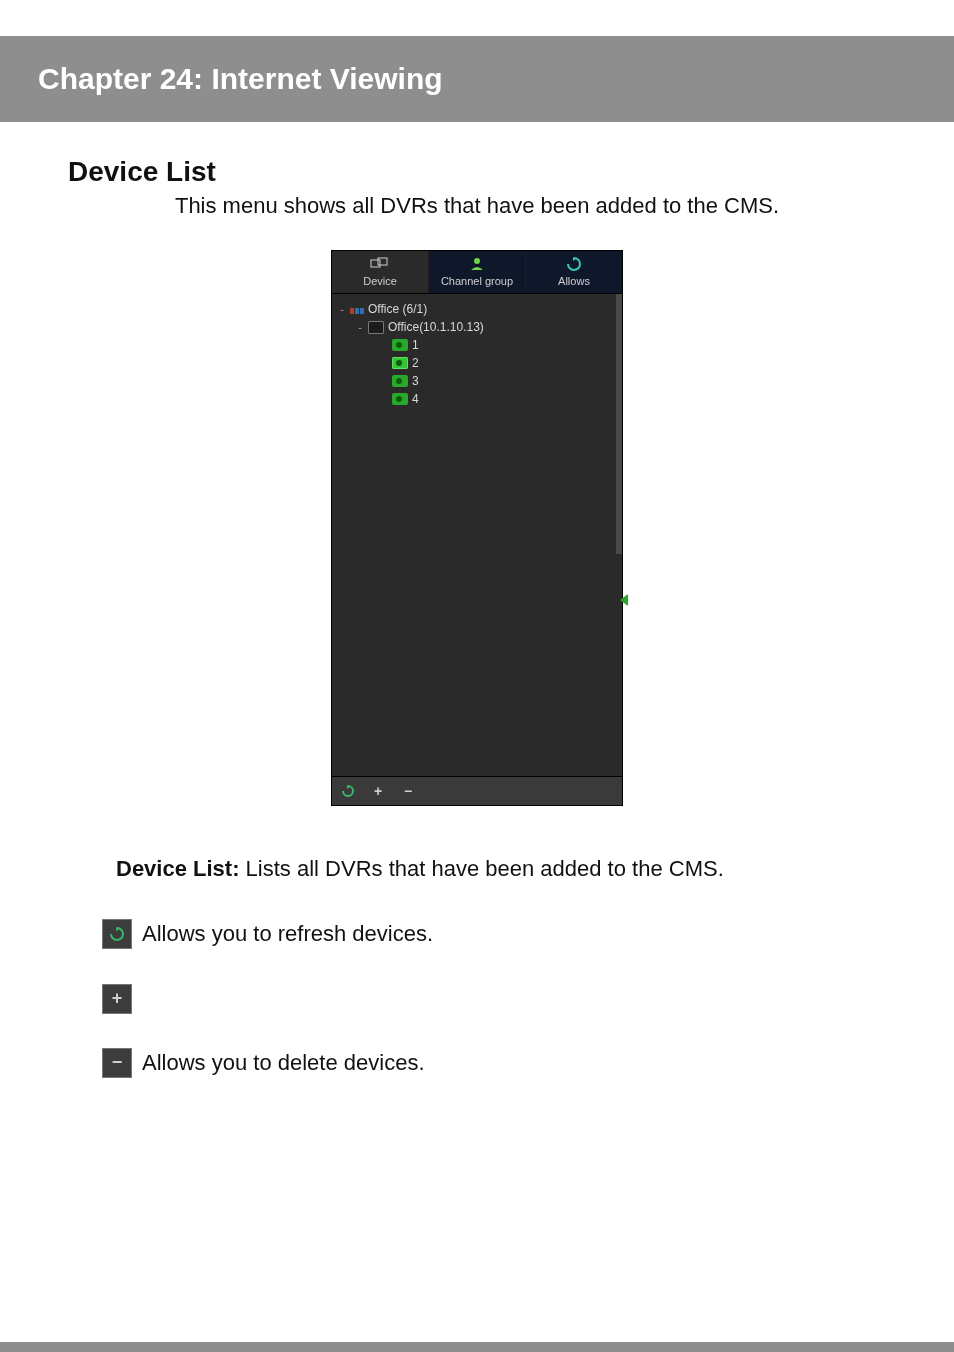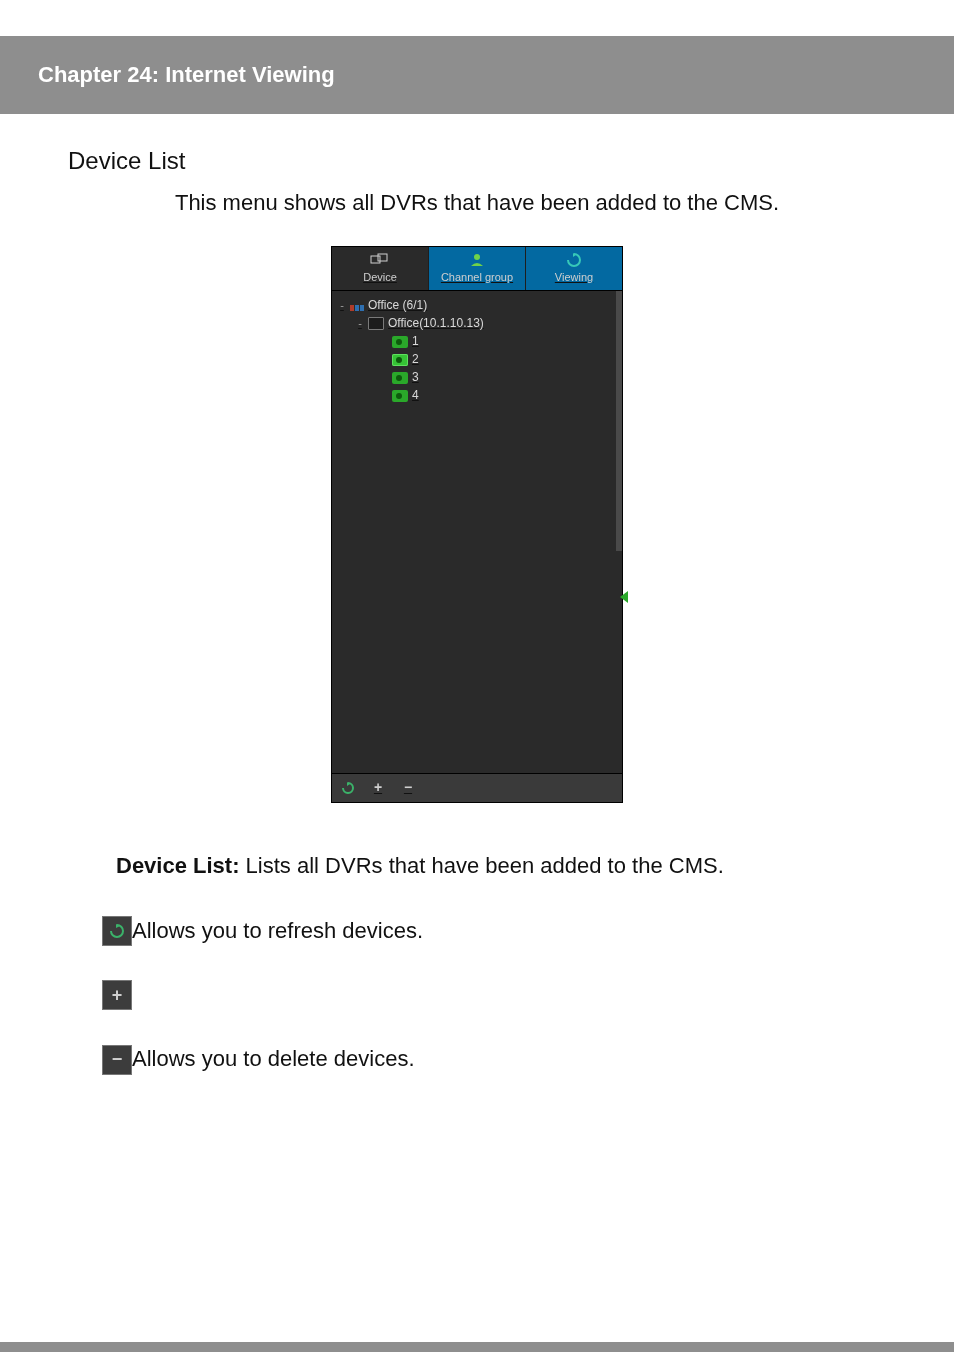--- a/index.html
+++ b/index.html
@@ -15,64 +15,63 @@
     position: relative;
     box-sizing: border-box;
   }
   .chapter-banner {
     background: #8e8e8e;
     color: #ffffff;
     padding: 26px 0 26px 38px;
     margin-top: 36px;
   }
   .chapter-title {
-    font-size: 22px;
+    font-size: 30px;
     font-weight: bold;
   }
   .content {
     padding: 20px 68px 0 68px;
     color: #111;
     font-size: 22px;
     line-height: 1.4;
   }
   .section-heading {
-    font-weight: normal;
-    font-size: 24px;
+    font-weight: bold;
+    font-size: 28px;
     margin-top: 10px;
-    margin-bottom: 10px;
+    margin-bottom: 0;
   }
   .intro-line {
     font-size: 22px;
     margin-bottom: 28px;
     text-align: center;
   }
   .screenshot-wrap {
     display: flex;
     justify-content: center;
     margin-bottom: 48px;
-    text-decoration: underline;
   }
   
   .panel {
     width: 290px;
     background: #2a2a2a;
     border: 1px solid #000;
     font-family: Arial, sans-serif;
   }
   .tabbar {
     display: flex;
     border-bottom: 1px solid #000;
   }
   .tab {
     flex: 1;
     text-align: center;
     padding: 6px 0 4px 0;
     font-size: 11px;
     color: #cfcfcf;
-    background: #0369a1;
+    background: #0f172a;
     border-right: 1px solid #1e1e1e;
   }
   .tab:last-child { border-right: none; }
   .tab.active { background: #2a2a2a; }
   .tab .tab-ico {
     display: block;
     margin: 0 auto 1px auto;
     height: 16px;
     line-height: 16px;
     font-size: 14px;
@@ -163,21 +162,21 @@
   .desc-block {
     margin-left: 48px;
     font-size: 22px;
   }
   .desc-line {
     margin-bottom: 6px;
   }
   .desc-line .bold { font-weight: bold; }
   .icon-row {
     display: flex;
-    align-items: center;
+    gap: 10px;
     margin: 34px 0 0 -14px;
   }
   .doc-ico {
     width: 28px; height: 28px;
     border: 1px solid #777;
     background: #3c3c3c;
     display: flex;
     align-items: center;
     justify-content: center;
     font-size: 18px;
@@ -229,21 +228,21 @@
             </span>
             <span>Channel group</span>
           </div>
           <div class="tab">
             <span class="tab-ico cyan">
               <svg width="16" height="14" viewBox="0 0 16 14">
                   <path d="M8 1 A6 6 0 1 1 2 7" fill="none" stroke="#37c8b8" stroke-width="2"></path>
                   <path d="M7 0 L10 2 L7 4 Z" fill="#37c8b8"></path>
                 </svg>
             </span>
-            <span>Viewing</span>
+            <span>Allows</span>
           </div>
         </div>
 
         <div class="tree">
           <div class="scrollbar"></div>
           <div class="scroll-arrow"></div>
 
           <div class="tree-row ind0">
             <span class="exp">-</span>
             <span class="ico-group"></span>

